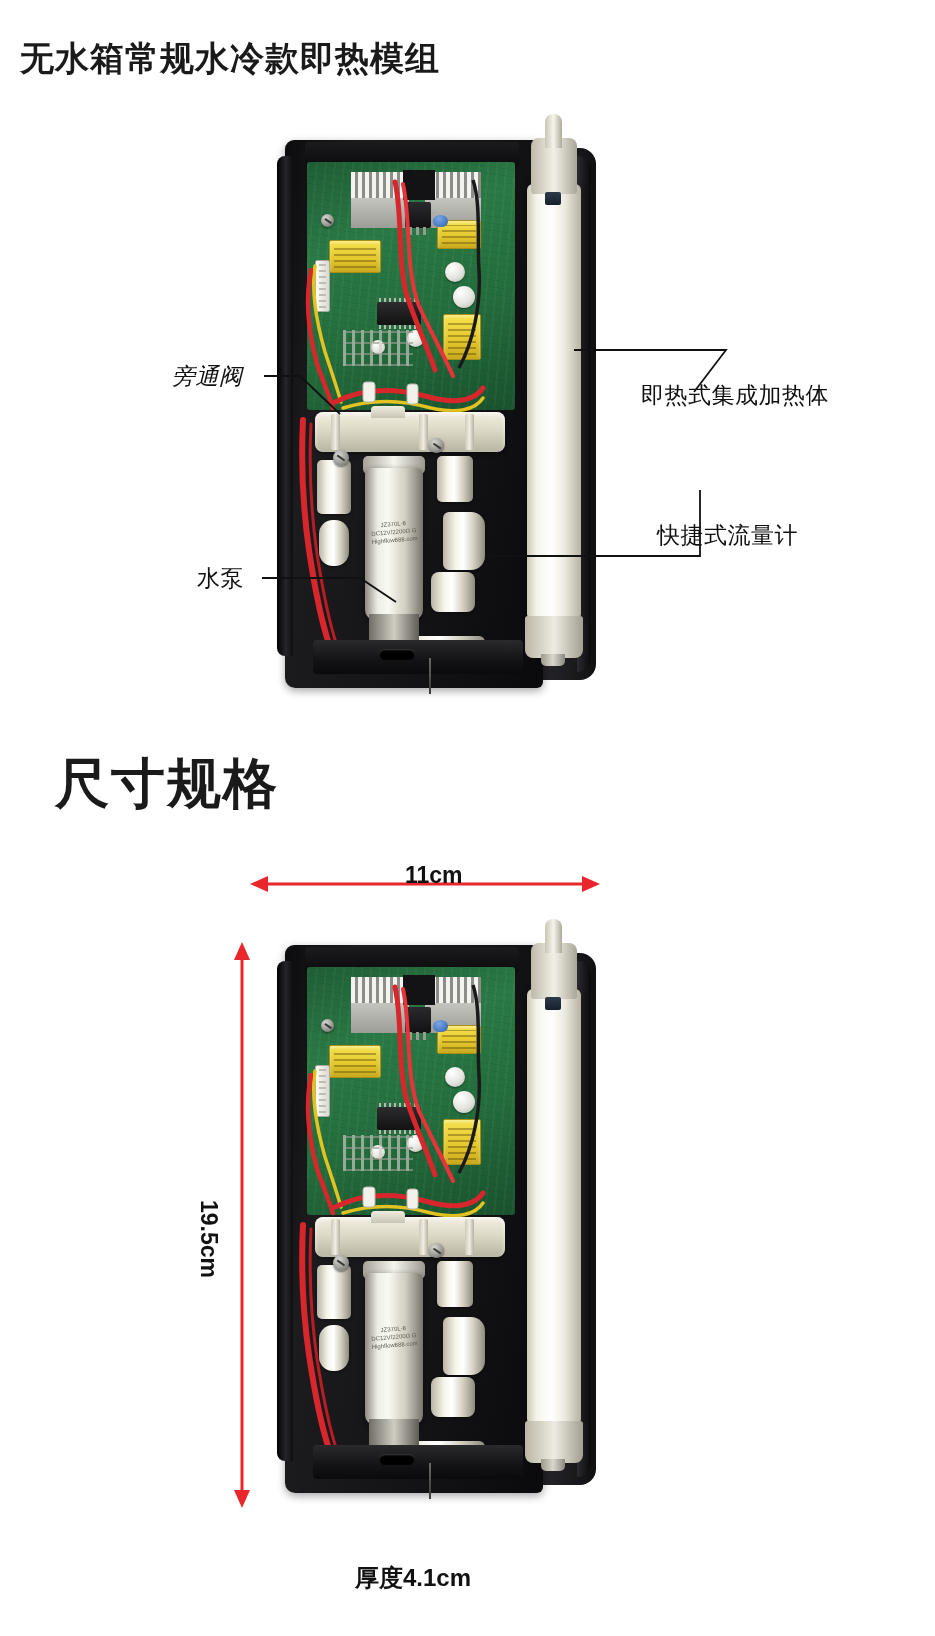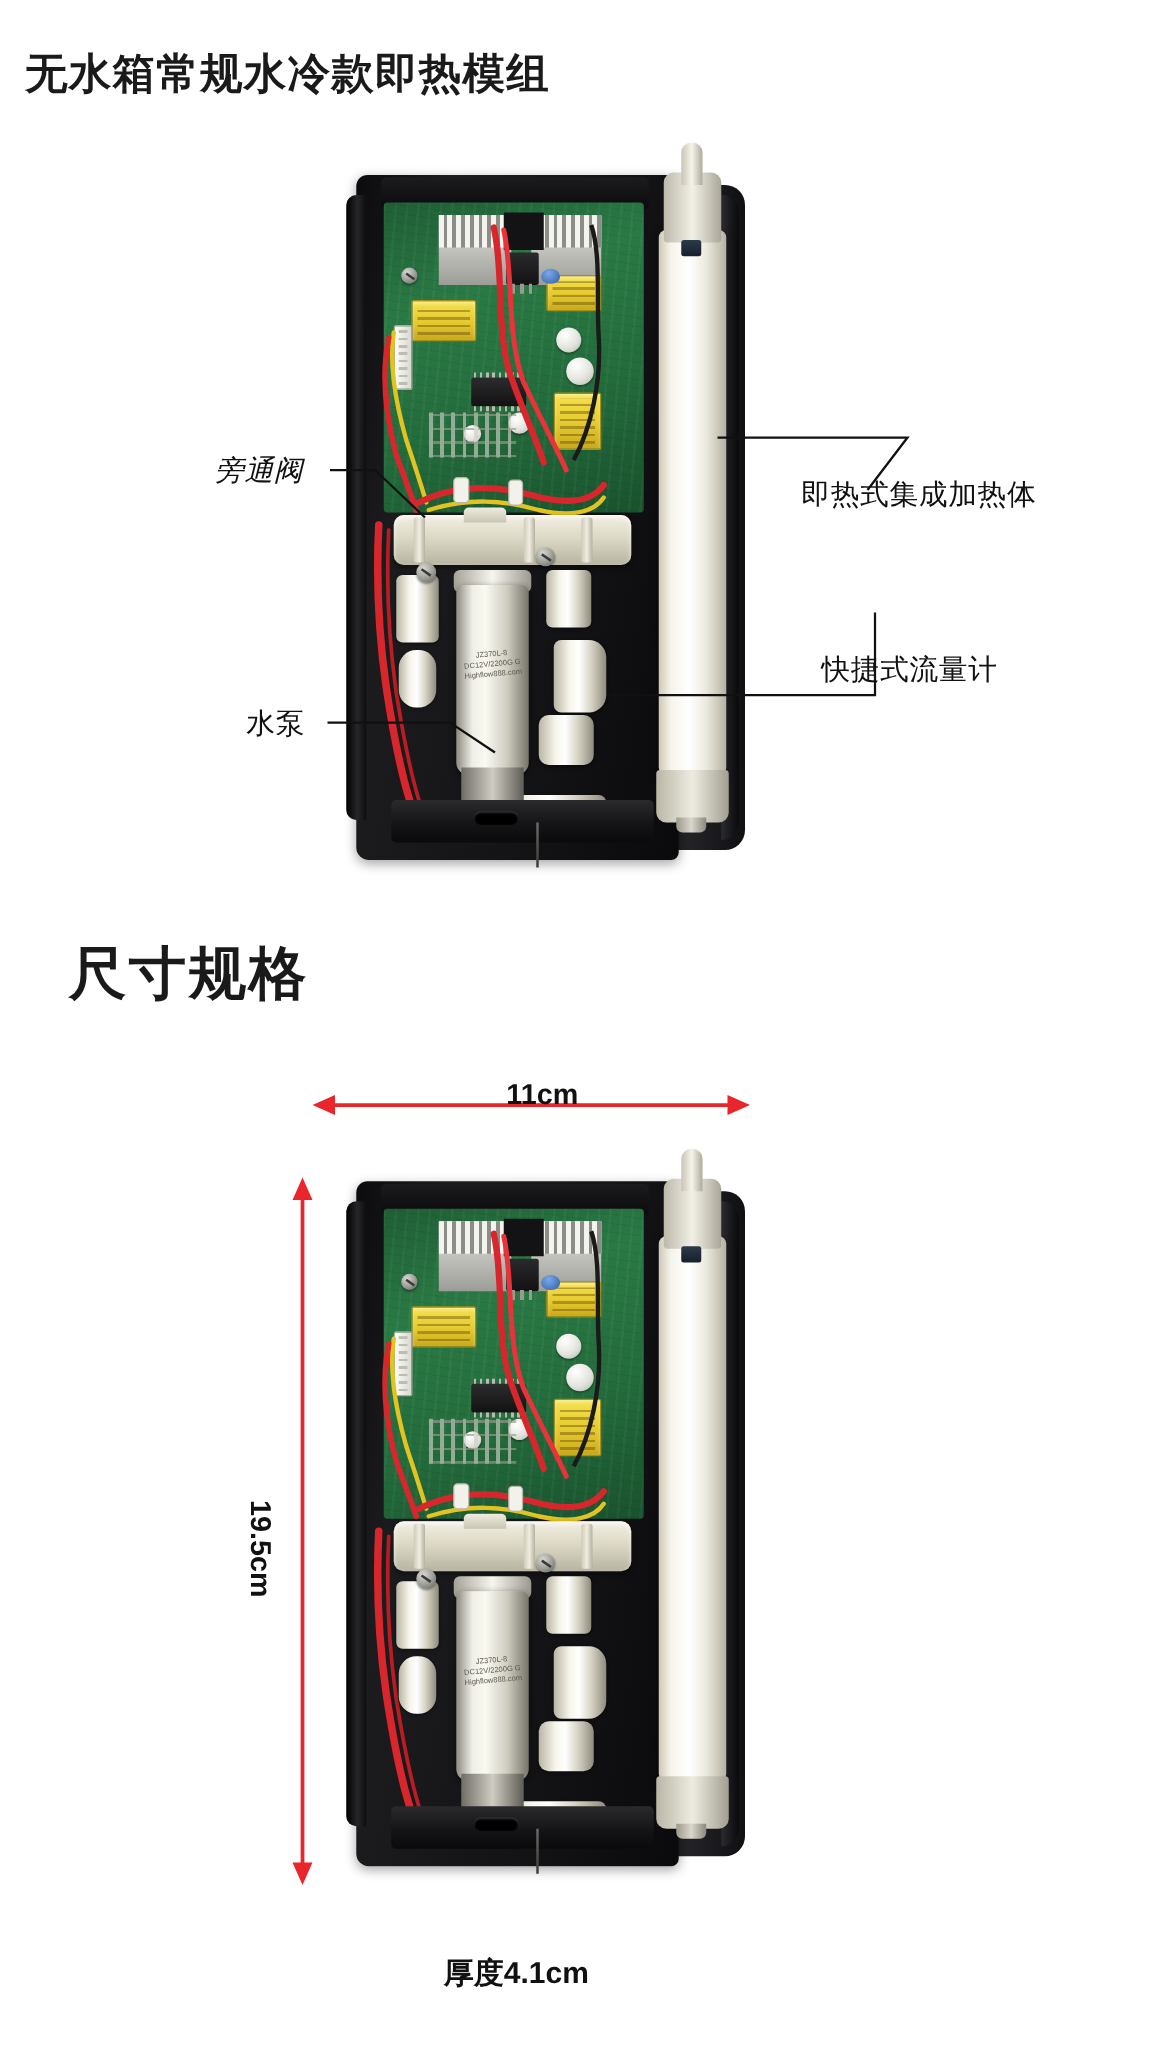--- a/index.html
+++ b/index.html
@@ -22,21 +22,21 @@
     font-size: 34px;
     font-weight: bold;
     letter-spacing: 1px;
     color: #1a1a1a;
     white-space: nowrap;
     padding-left: 20px;
   }
   .section-title {
     position: absolute;
     top: 748px; left: 55px;
-    font-size: 46px;
+    font-size: 54px;
     font-weight: bold;
     letter-spacing: 2px;
     color: #1a1a1a;
   }
 
   
   .callout {
     position: absolute;
     font-size: 23px;
     font-weight: 500;

